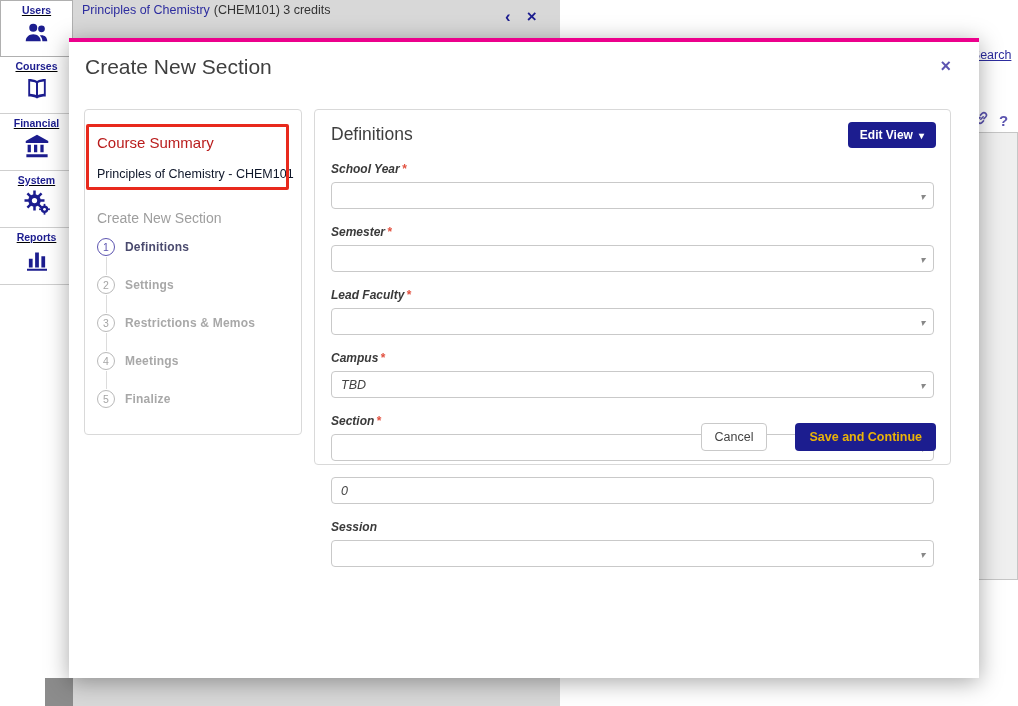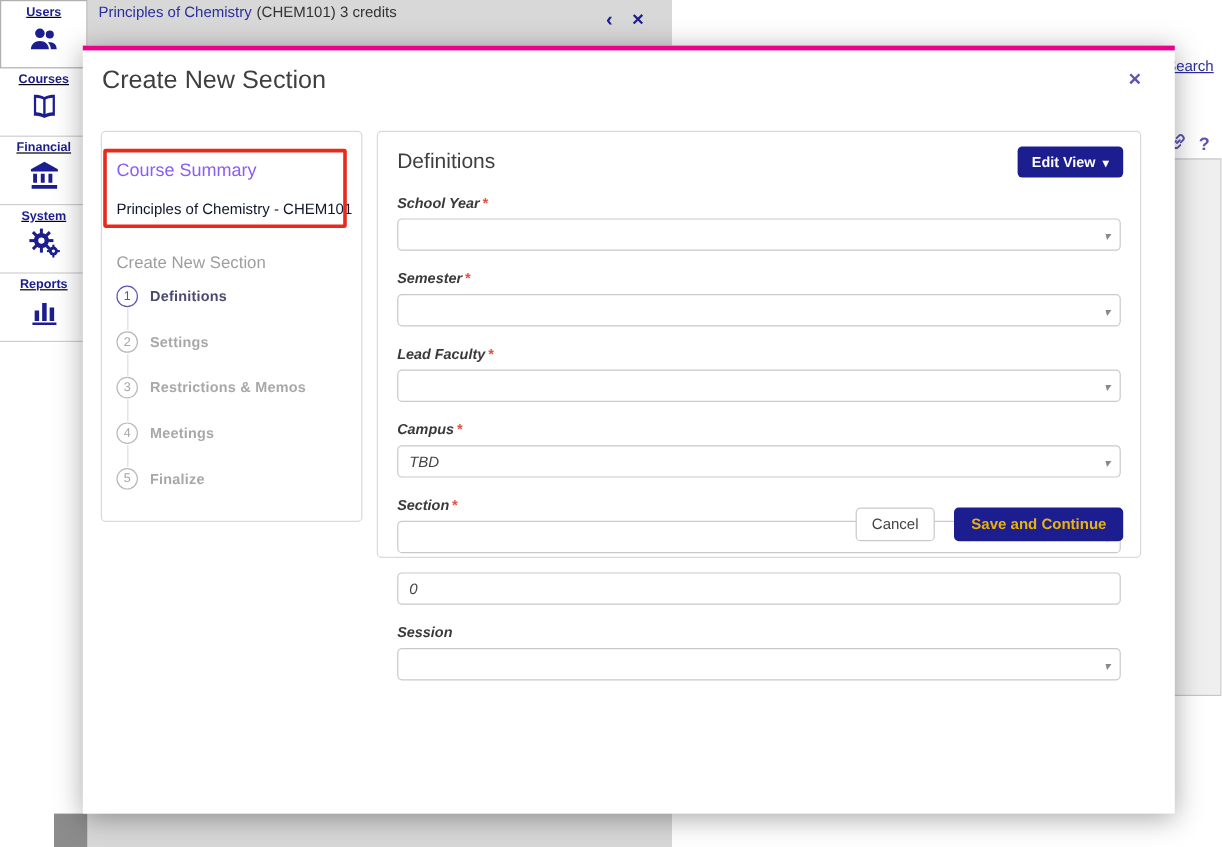--- a/index.html
+++ b/index.html
@@ -35,21 +35,21 @@
 
   
   .modal { position:absolute; left:45px; top:38px; width:910px; height:640px; background:#fff;
            border-top:4px solid #ec008c; box-shadow:0 4px 22px rgba(0,0,0,.35);margin-left:24px; }
   .modal-title { position:absolute; left:16px; top:13px; font-size:21px; color:#3f3f3f; }
   .modal-close { position:absolute; right:28px; top:14px; color:#5c54b0; font-size:18px; font-weight:bold; cursor:pointer; }
 
   
   .summary-card { position:absolute; left:15px; top:67px; width:218px; height:326px;
                   background:#fff; border:1px solid #d9d9d9; border-radius:4px; }
-  .cs-heading { position:absolute; left:12px; top:24px; font-size:15px; color:#8b5cf6; }
+  .cs-heading { position:absolute; left:12px; top:24px; font-size:15px; color:#b91c1c; }
   .cs-course  { position:absolute; left:12px; top:57px; font-size:12.5px; color:#0f172a; }
   .annotation { position:absolute; left:1px; top:14px; width:203px; height:66px;
                 border:3px solid #e8291c; border-radius:2px; pointer-events:none; }
   .wizard-heading { position:absolute; left:12px; top:100px; font-size:14px; color:#9e9e9e; }
   .steps { position:absolute; left:12px; top:128px; }
   .step { display:flex; align-items:center; gap:10px; cursor:pointer; }
   .step-circle { width:18px; height:18px; border:1px solid #b9b9b9; border-radius:50%;
                  display:flex; align-items:center; justify-content:center;
                  font-size:10.5px; color:#a5a5a5; flex:0 0 18px; }
   .step-label { font-size:12px; font-weight:bold; color:#a8a8a8; letter-spacing:.2px; }
@@ -66,21 +66,21 @@
                    padding:6px 12px; cursor:pointer; font-family:inherit; }
   .edit-view-btn .caret { margin-left:6px; font-size:10px; }
   .form-grid { position:absolute; left:16px; right:16px; top:52px;
                display:grid; grid-template-columns:1fr; column-gap:26px; row-gap:16px;font-style:italic; }
   .field-label { font-size:12px; font-weight:bold; color:#3a3a3a; margin-bottom:6px; }
   .req { color:#e25241; margin-left:2px; }
   .control { position:relative; height:27px; border:1px solid #c9c9c9; border-radius:4px;
              background:#fff; display:flex; align-items:center; padding:0 9px;
              font-size:12.5px; color:#444; cursor:pointer; }
   .control .caret { position:absolute; right:8px; top:8px; font-size:10px; color:#888; }
-  .form-actions { position:absolute; right:14px; bottom:13px; display:flex; gap:16px; }
+  .form-actions { position:absolute; right:14px; bottom:13px; display:flex; gap:28px; }
   .btn-cancel { background:#fff; border:1px solid #c9c9c9; border-radius:4px; color:#444;
                 font-size:12.5px; padding:6px 13px; cursor:pointer; font-family:inherit; }
   .btn-save { background:#1c1d8f; border:none; border-radius:4px; color:#eab308; font-weight:bold;
               font-size:12.5px; padding:6px 14px; cursor:pointer; font-family:inherit; }
 </style>
 </head>
 <body>
 
 <div class="stage">
 

